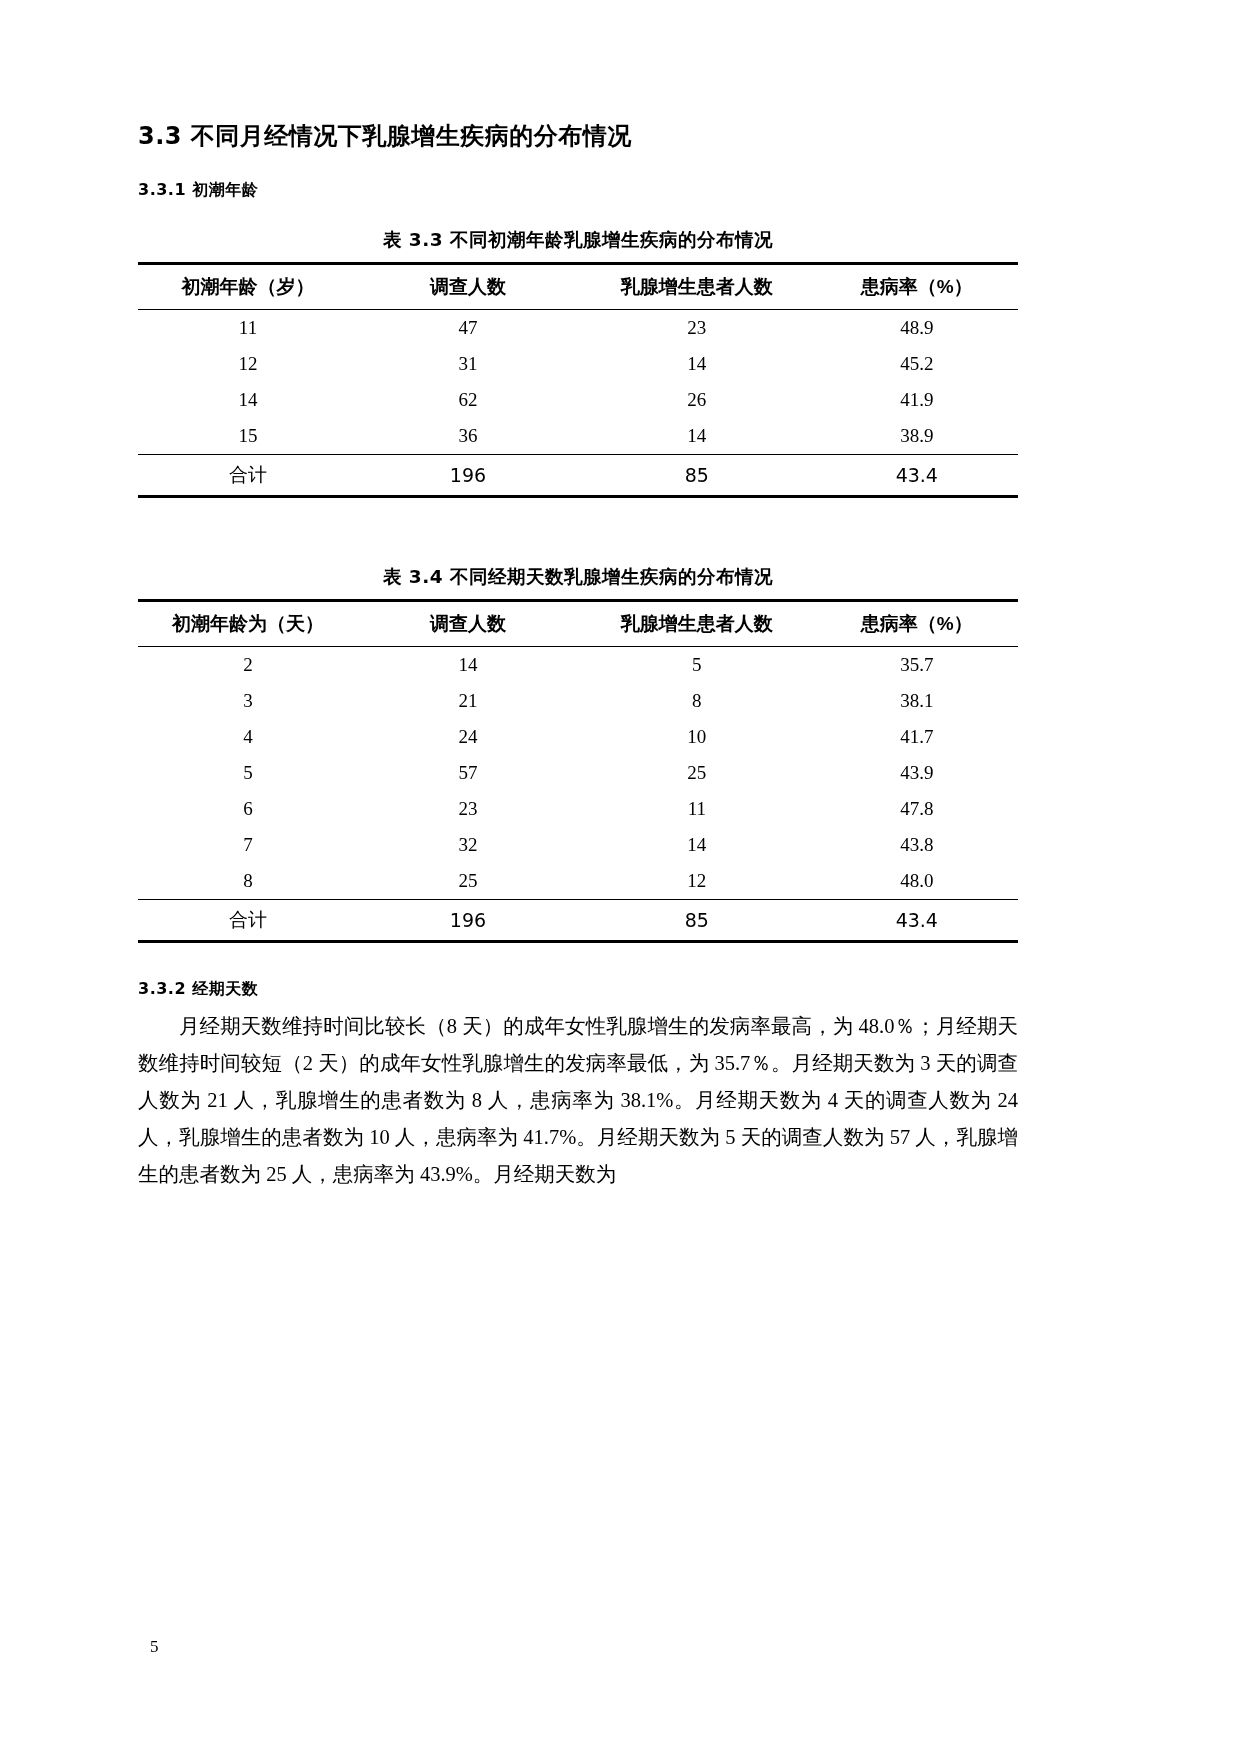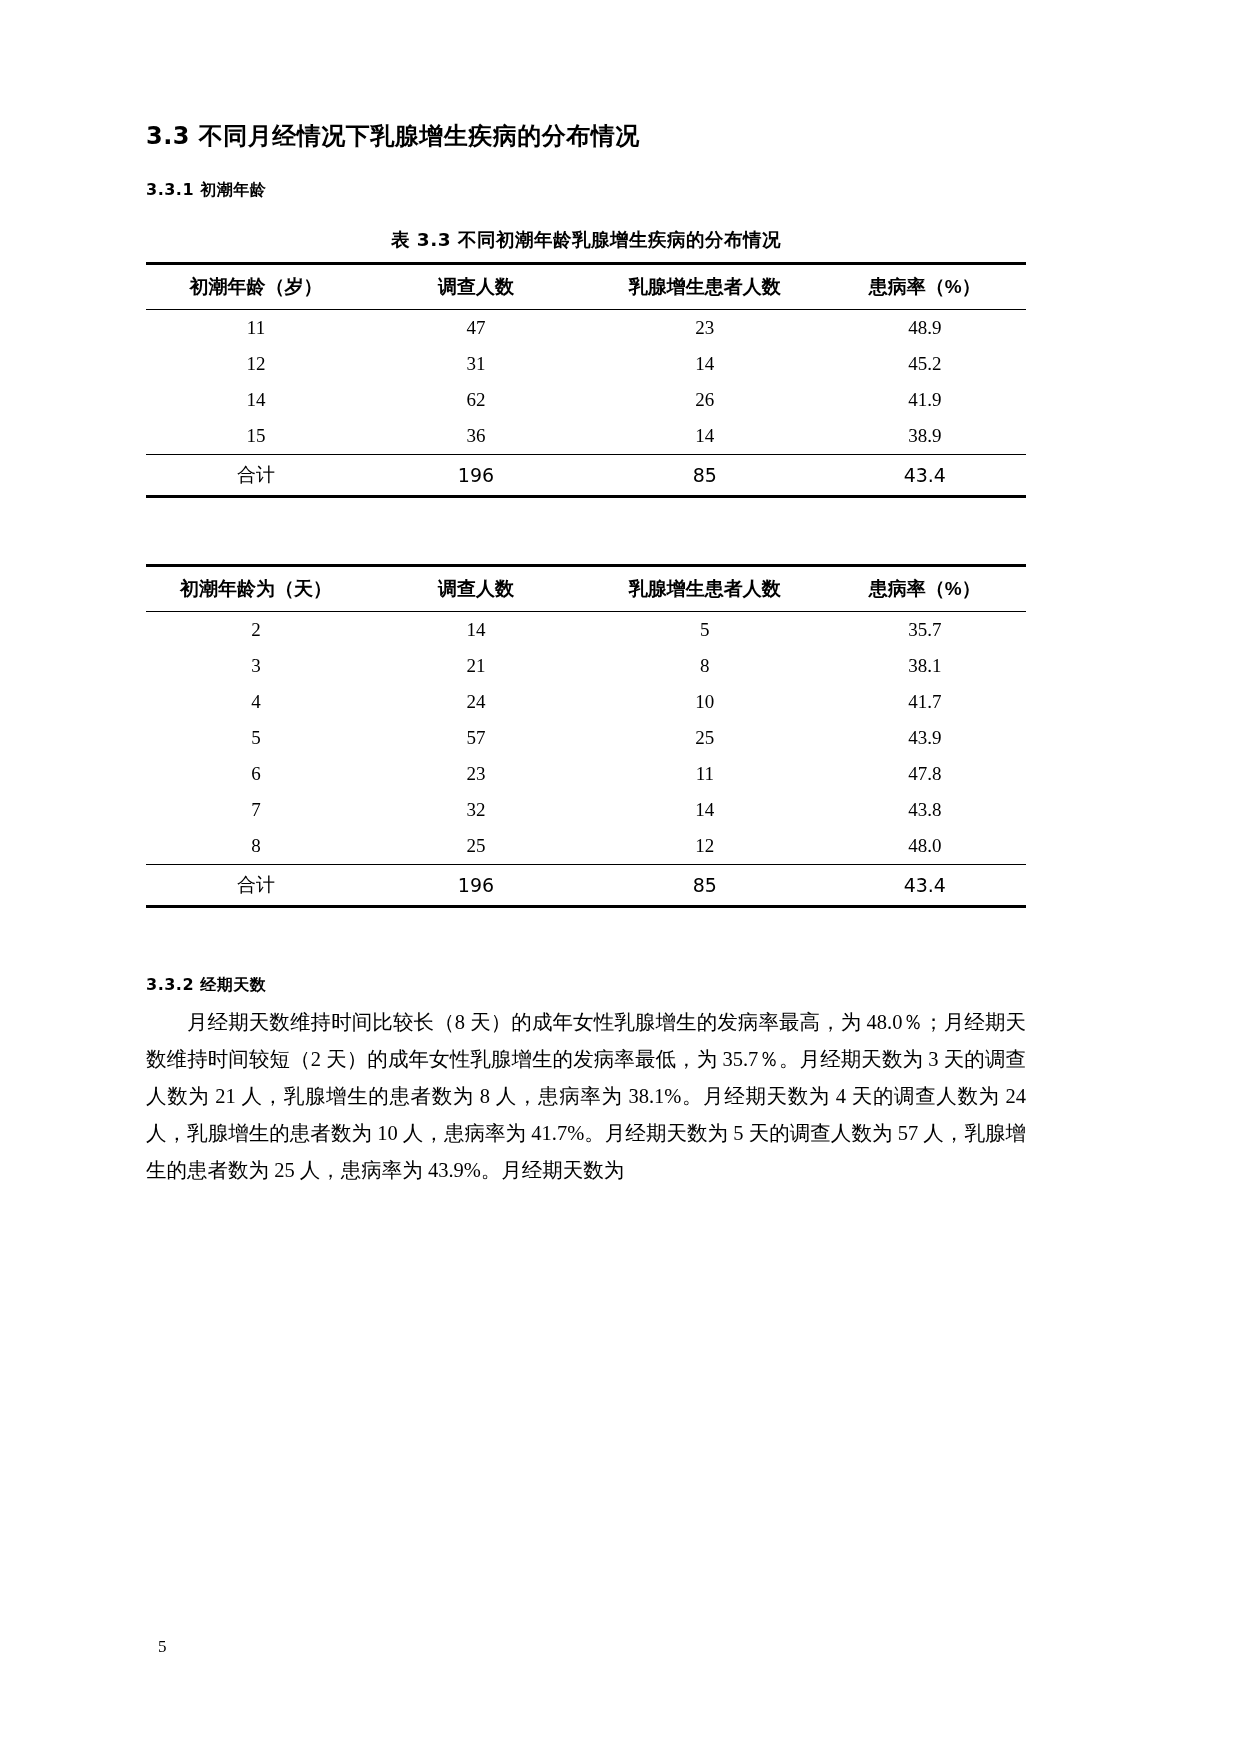--- a/index.html
+++ b/index.html
@@ -10,21 +10,21 @@
   body {
     width: 1240px;
     height: 1754px;
     font-family: "Liberation Serif", "DejaVu Serif", serif;
     color: #000000;
     position: relative;
     overflow: hidden;
   }
   .page {
     position: absolute;
-    left: 16px; top: 0;
+    left: 8px; top: 0;
     width: 1056px;
     height: 1754px;
     padding: 0;
   }
   .content {
     position: absolute;
     left: 130px;
     top: 120px;
     width: 880px;
   }
@@ -167,20 +167,21 @@
             <td>85</td>
             <td>43.4</td>
           </tr>
         </tbody>
       </table>
     </div>
 
     <div class="spacer-large"></div>
 
     <div class="table-block">
+      <div class="table-caption">表 3.4    不同经期天数乳腺增生疾病的分布情况</div>
       <table class="data-table">
         <colgroup>
             <col class="c1">
             <col class="c2">
             <col class="c3">
             <col class="c4">
           </colgroup>
         <thead>
           <tr>
             <th>初潮年龄为（天）</th>
@@ -235,20 +236,20 @@
           <tr class="total-row">
             <td>合计</td>
             <td>196</td>
             <td>85</td>
             <td>43.4</td>
           </tr>
         </tbody>
       </table>
     </div>
 
-    <h3 class="sub-title" style="margin-top:67px;">3.3.2 经期天数</h3>
+    <h3 class="sub-title" style="margin-top:36px;">3.3.2 经期天数</h3>
 
     <p class="body-par">月经期天数维持时间比较长（8 天）的成年女性乳腺增生的发病率最高，为 48.0％；月经期天数维持时间较短（2 天）的成年女性乳腺增生的发病率最低，为 35.7％。月经期天数为 3 天的调查人数为 21 人，乳腺增生的患者数为 8 人，患病率为 38.1%。月经期天数为 4 天的调查人数为 24 人，乳腺增生的患者数为 10 人，患病率为 41.7%。月经期天数为 5 天的调查人数为 57 人，乳腺增生的患者数为 25 人，患病率为 43.9%。月经期天数为</p>
 
   </div>
 
   <div class="page-number">5</div>
 </div>
 
 </body></html>

